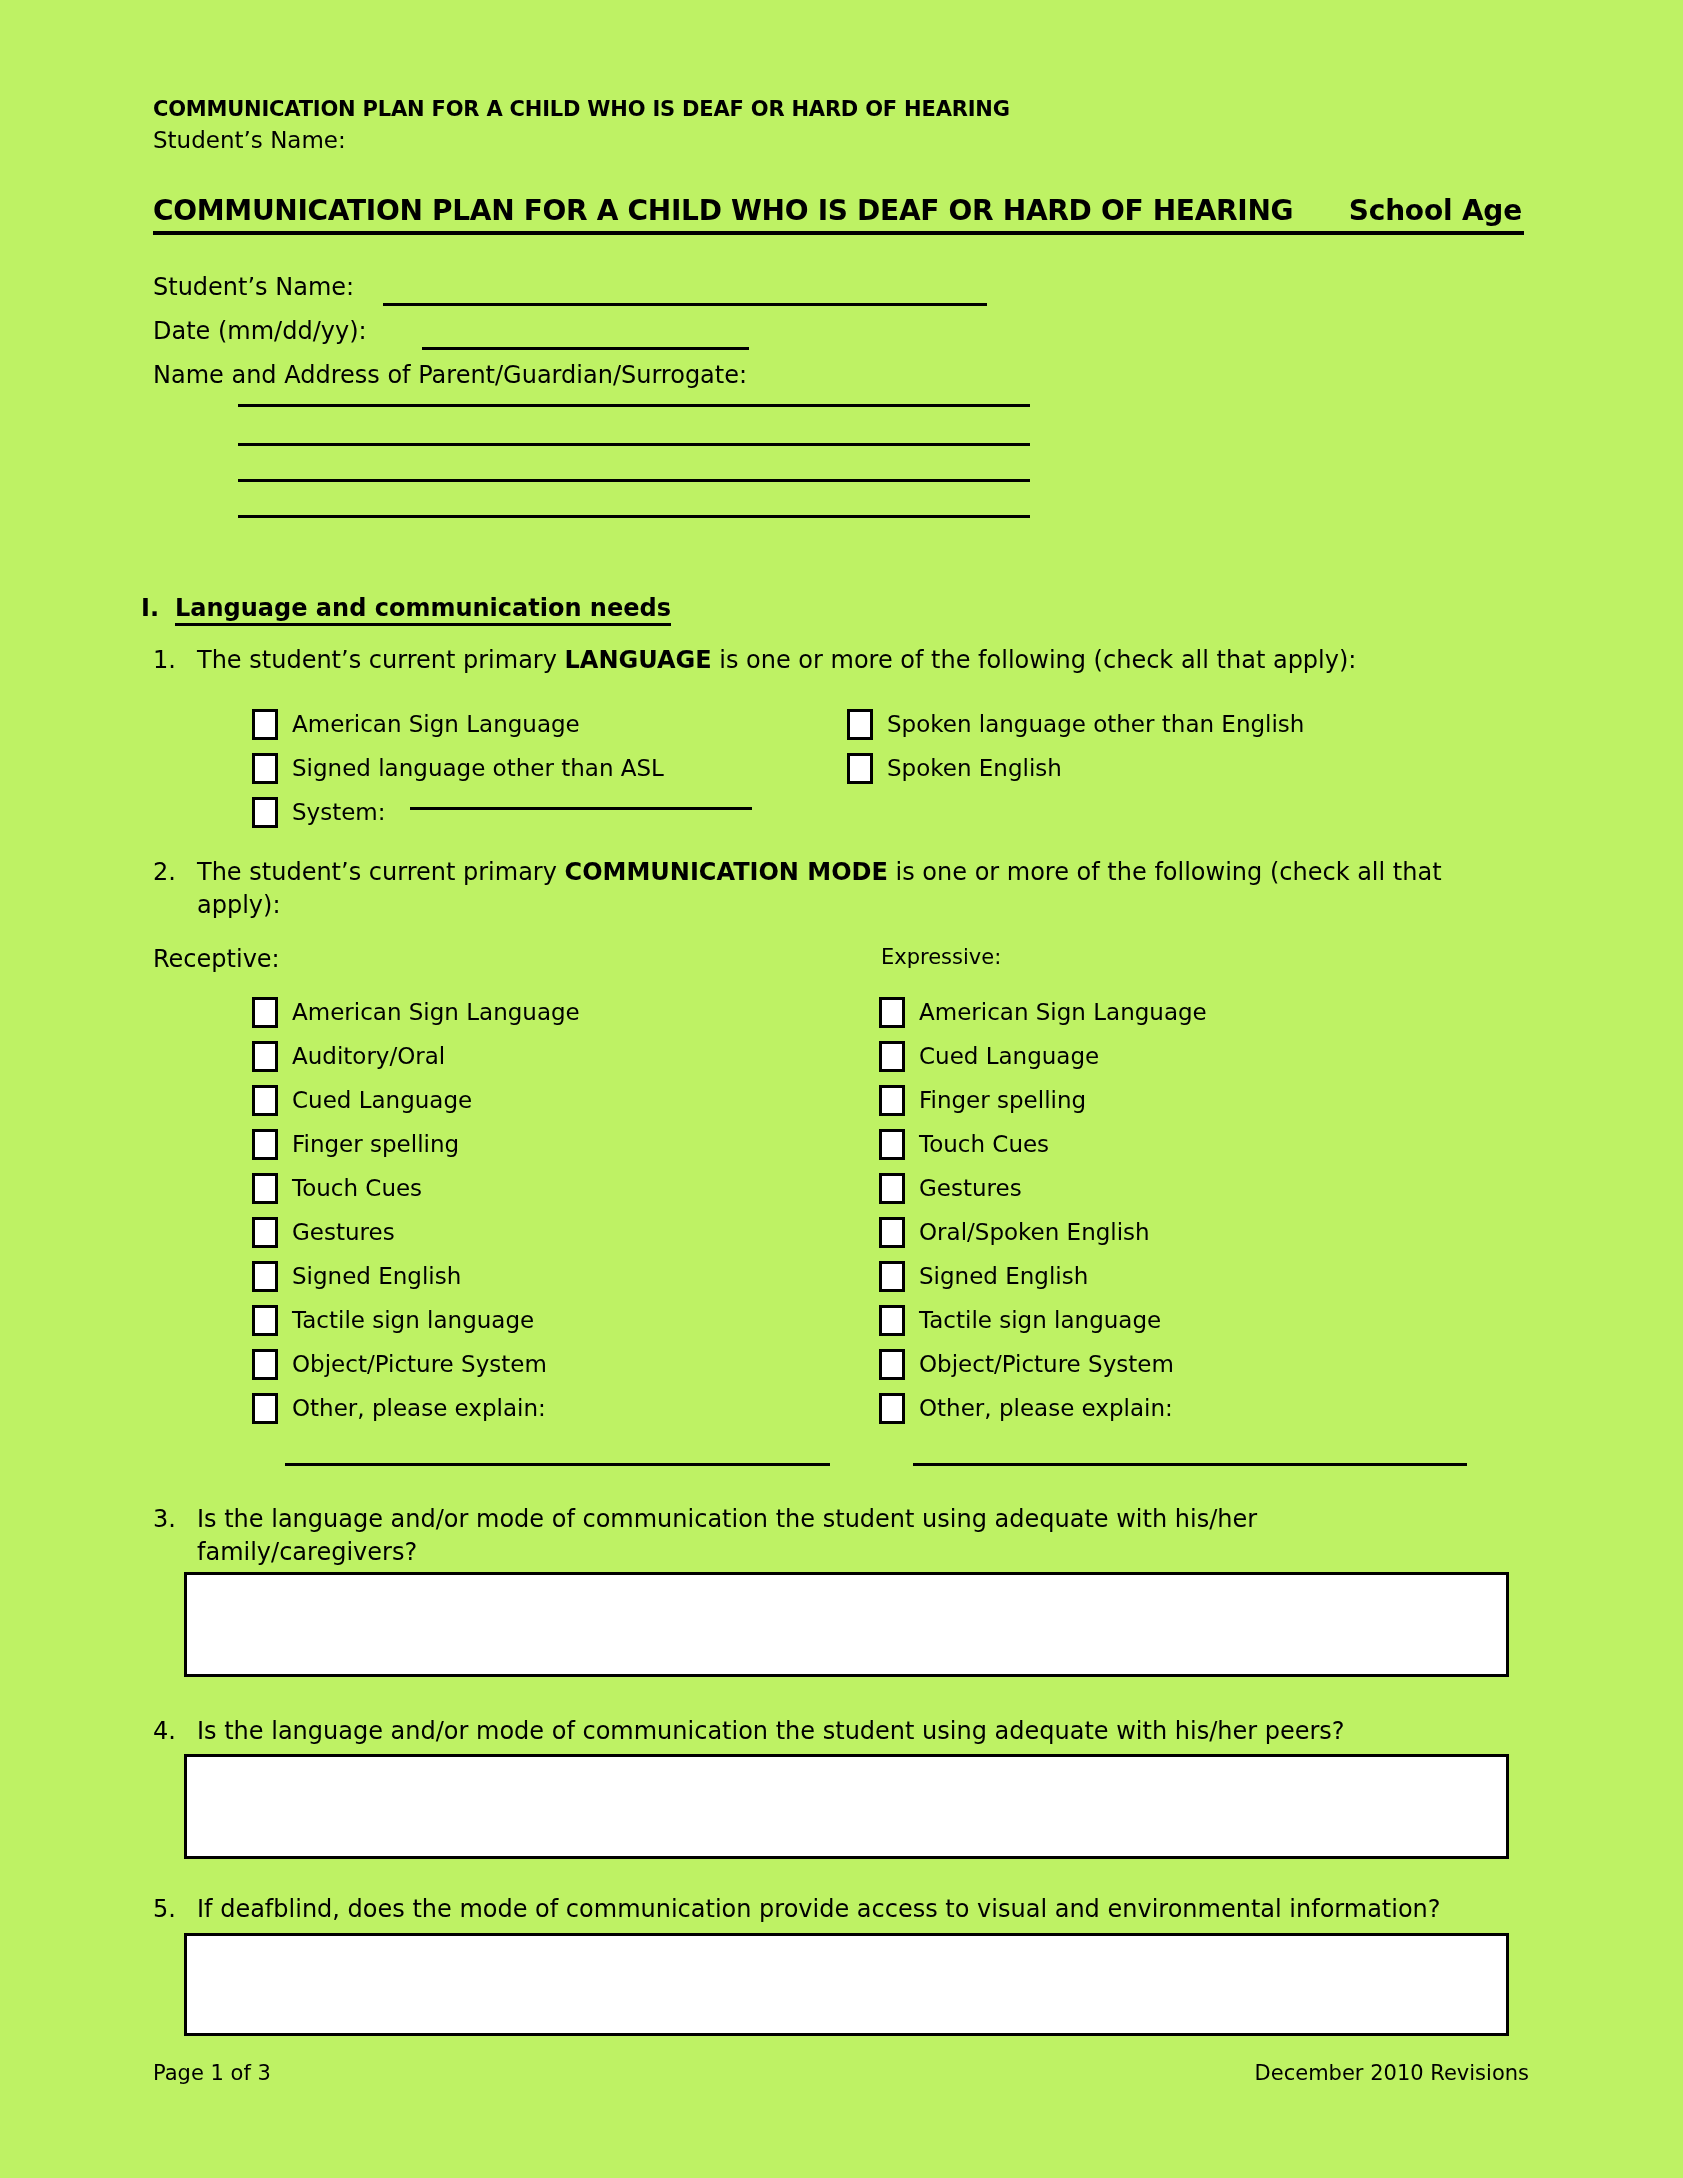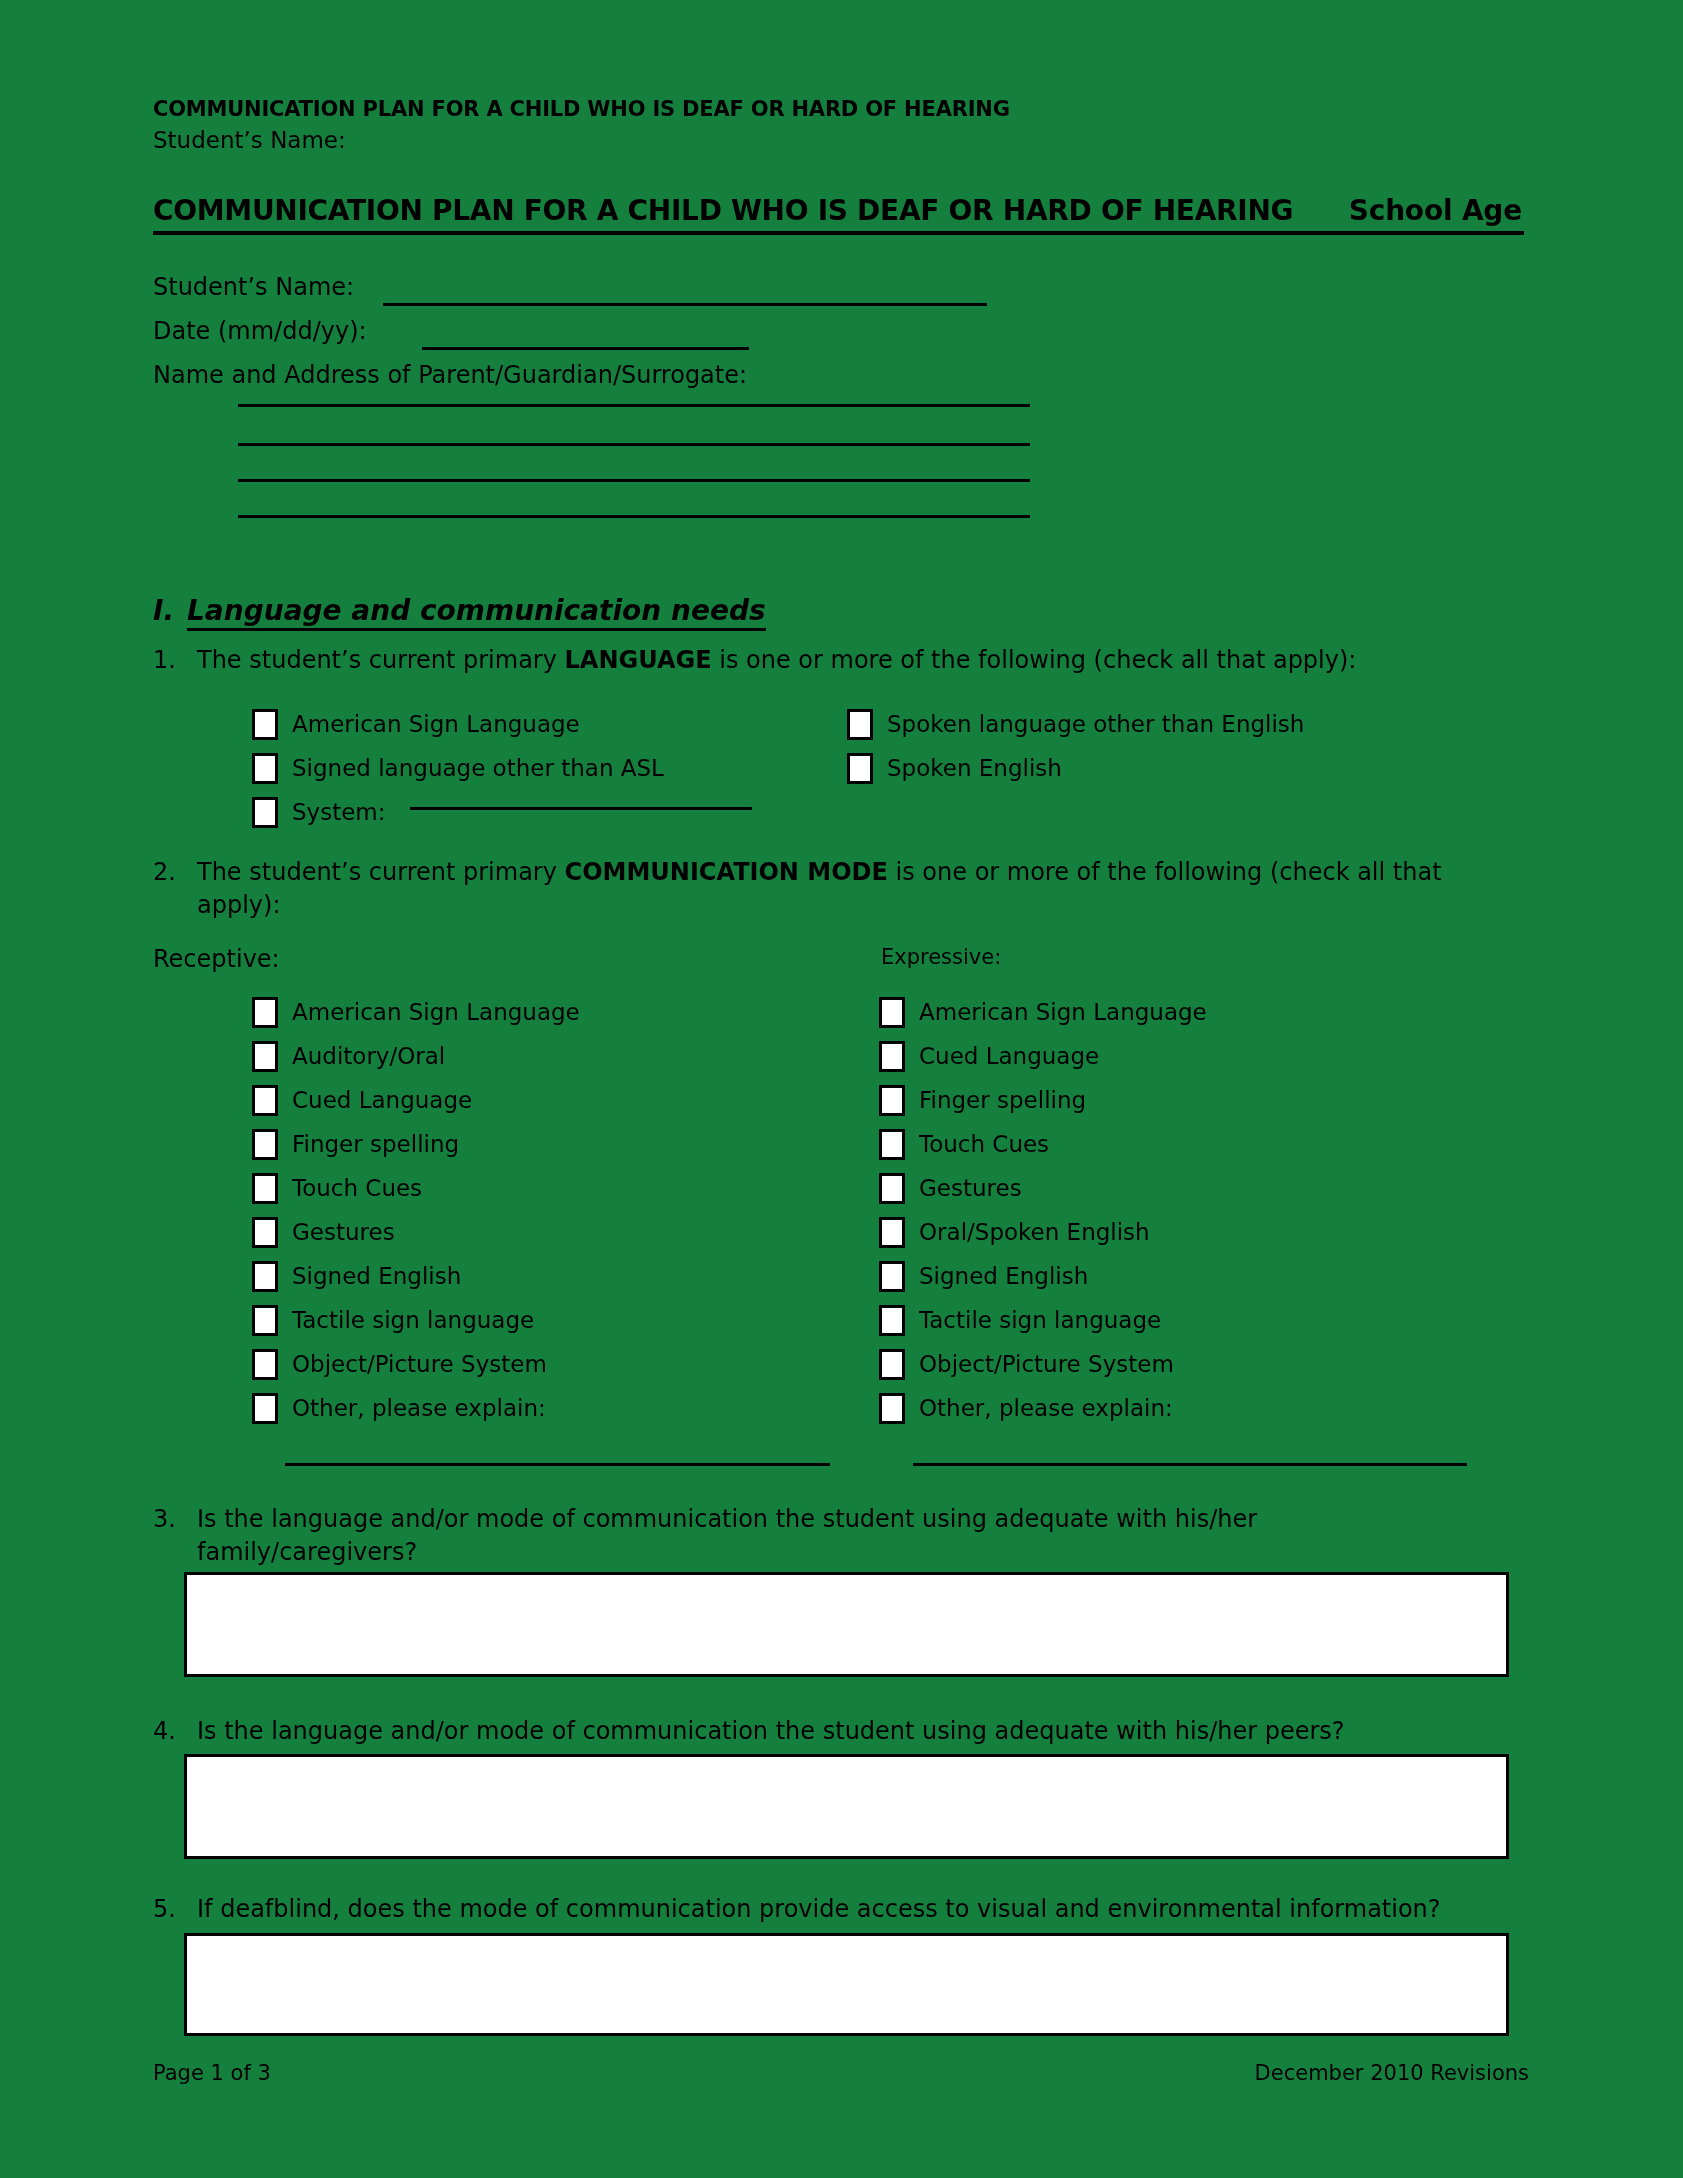--- a/index.html
+++ b/index.html
@@ -4,21 +4,21 @@
 <style>
   html, body {
     margin: 0;
     padding: 0;
     background: #ffffff;
   }
   .page {
     position: relative;
     width: 1683px;
     height: 2178px;
-    background: #15803d;
+    background: #bef264;
     font-family: "DejaVu Sans", "Liberation Sans", sans-serif;
     color: #000000;
     overflow: hidden;
   }
 
   
   .run-head {
     position: absolute;
     left: 153px;
     top: 94px;
@@ -94,26 +94,25 @@
     border-bottom: 3px solid #000;
     height: 0;
   }
   .addr-gap-1 { height: 36px; }
   .addr-gap-2 { height: 33px; }
   .addr-gap-3 { height: 33px; }
 
   
   .section-head {
     position: absolute;
-    left: 153px;
+    left: 141px;
     top: 594px;
-    font-size: 28px;
+    font-size: 24px;
     font-weight: bold;
     white-space: nowrap;
-    font-style: italic;
   }
   .section-num { display: inline-block; width: 34px; }
   .section-text { border-bottom: 3px solid #000; padding-bottom: 1px; }
 
   
   .q {
     position: absolute;
     font-size: 24px;
     line-height: 33px;
   }

